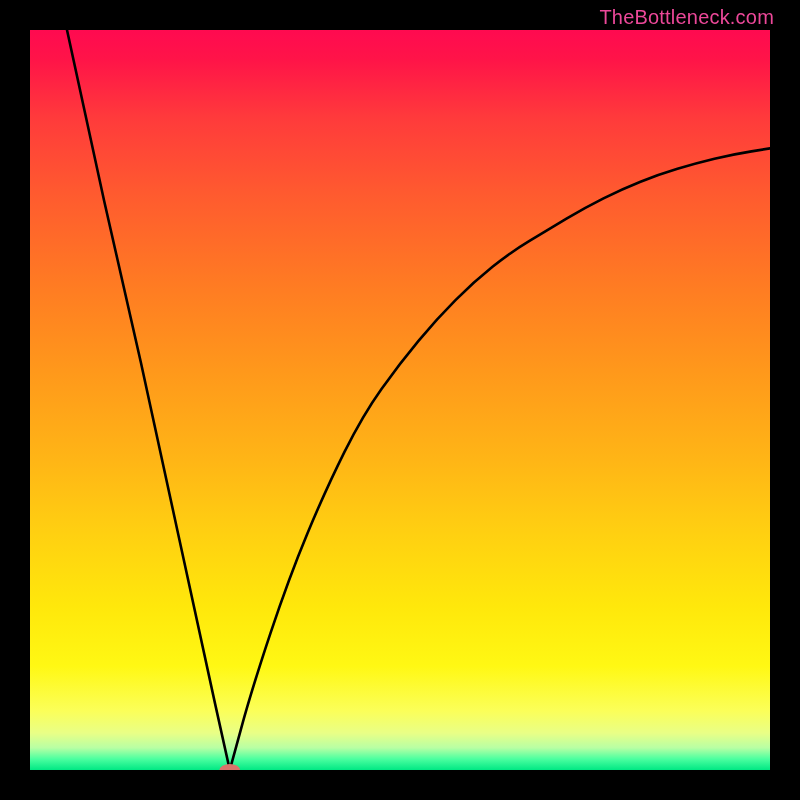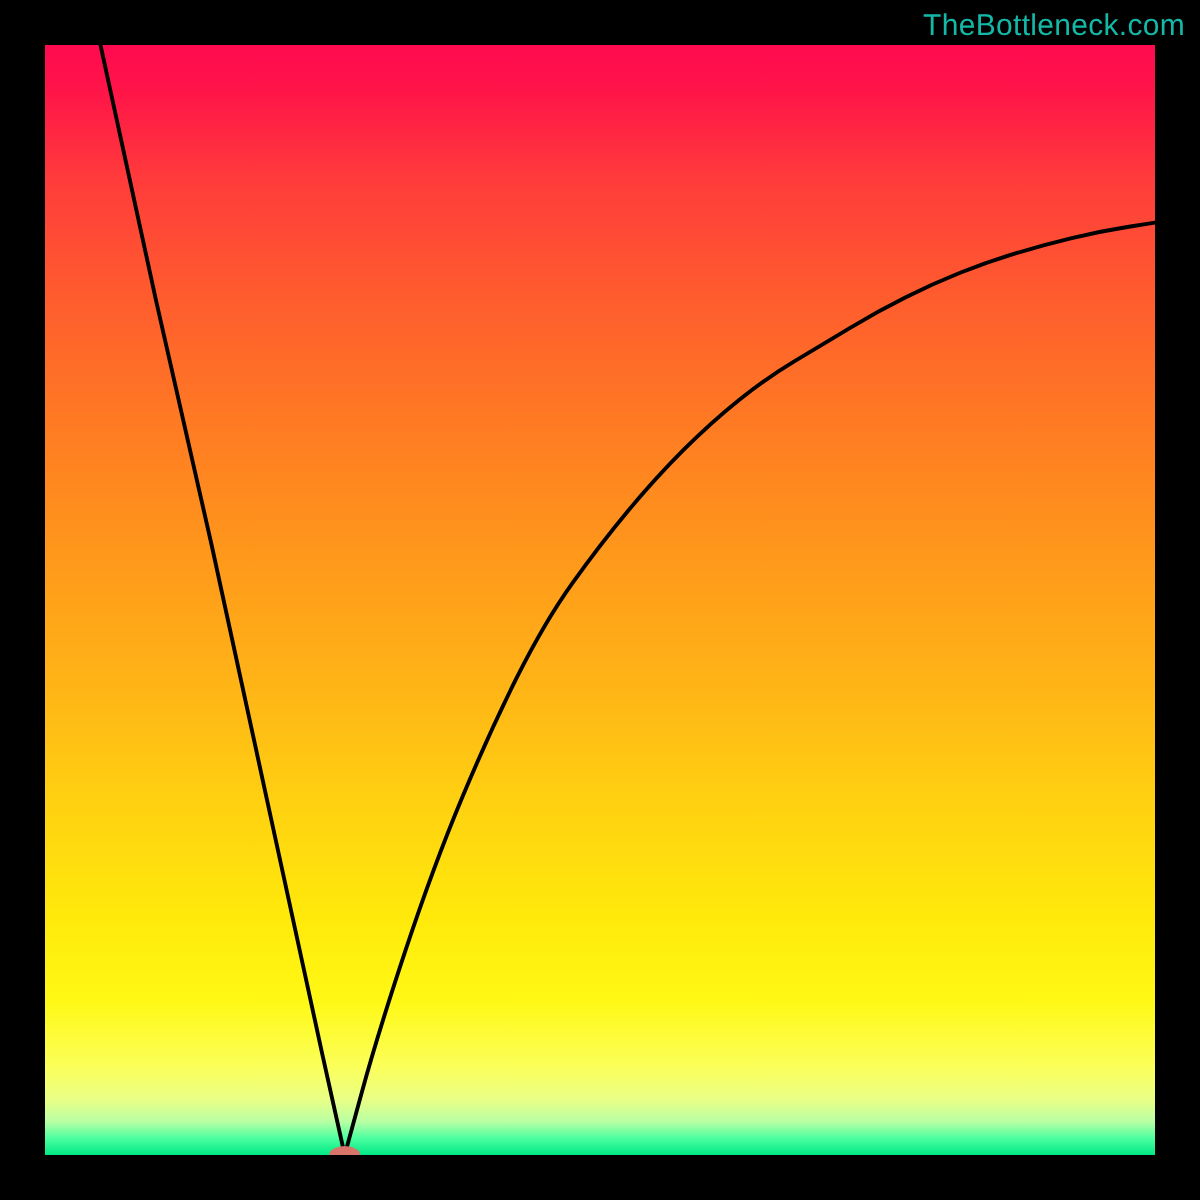--- a/index.html
+++ b/index.html
@@ -38,22 +38,22 @@
       #fbff59 92%,
       #e9ff86 95%,
       #b8ffa4 97%,
       #4cffa0 98.5%,
       #00e884 100%
     );
   }
   .watermark {
     position: absolute;
     top: 6px;
-    right: 10px;
-    color: #14b8a6;
+    right: 26px;
+    color: #ec4899;
     font-size: 20px;
     letter-spacing: 0.2px;
     user-select: none;
   }
   svg.curve {
     position: absolute;
     inset: 0;
     width: 100%;
     height: 100%;
     display: block;

